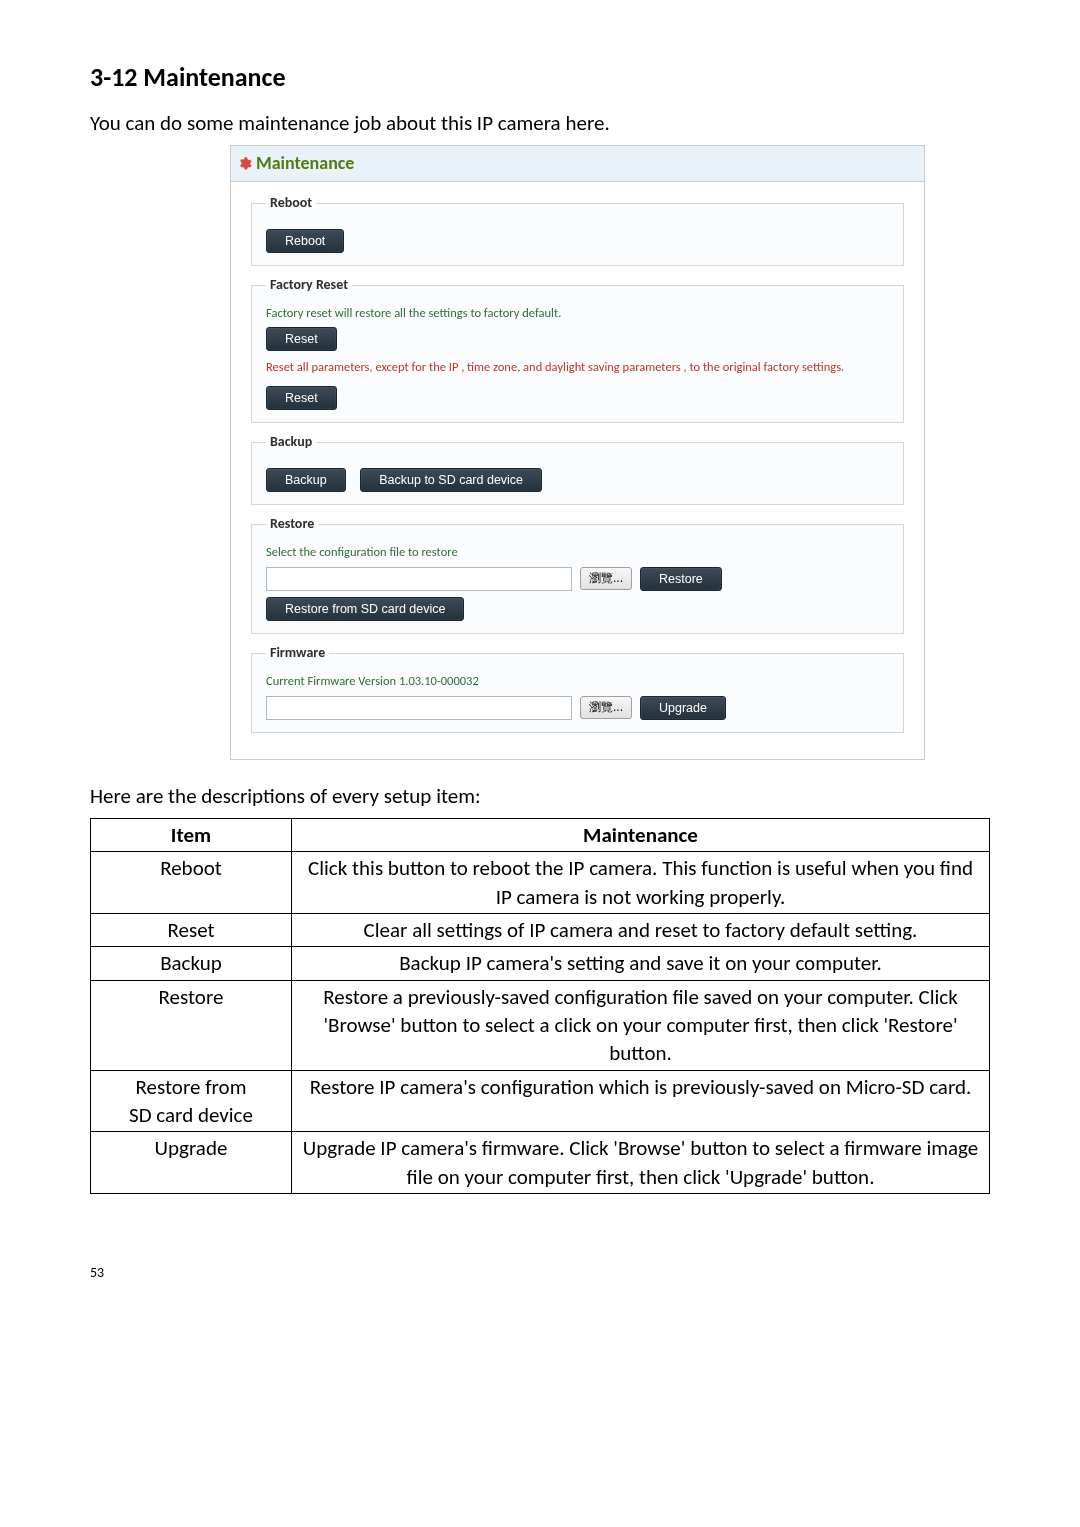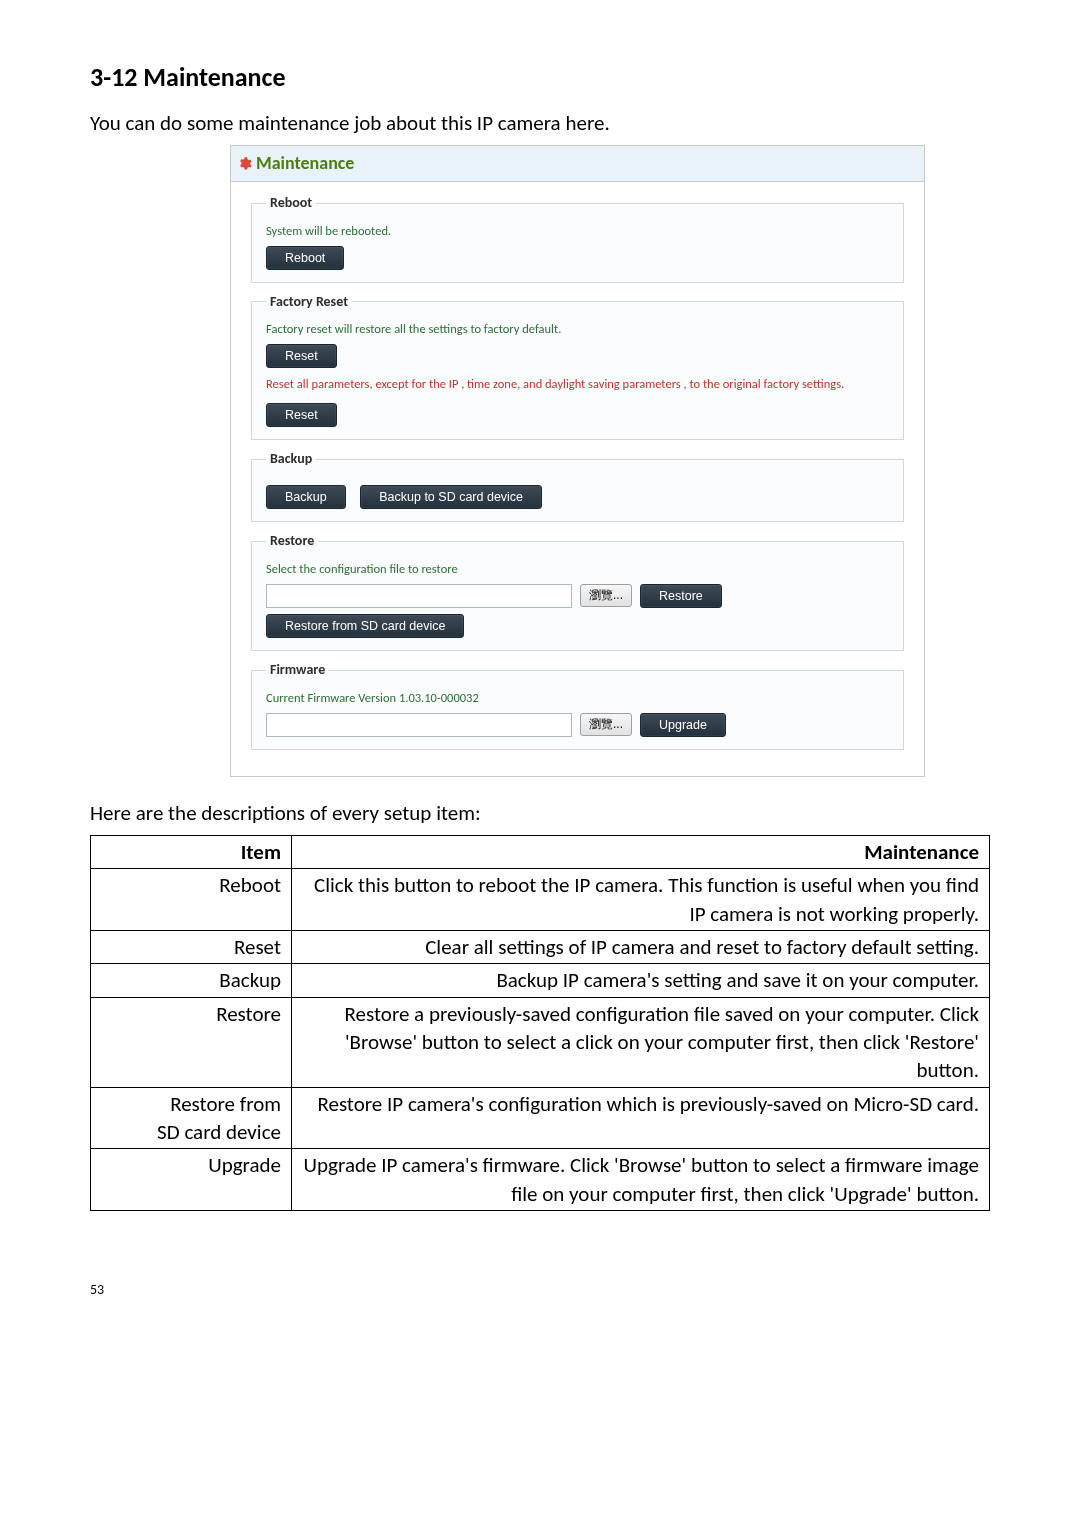--- a/index.html
+++ b/index.html
@@ -109,21 +109,21 @@
   
   table.desc {
     border-collapse: collapse;
     width: 100%;
     font-size: 21px;
   }
   table.desc th, table.desc td {
     border: 1px solid #000;
     padding: 2px 10px;
     vertical-align: top;
-    text-align: right;
+    text-align: center;
   }
   table.desc th.col-item { width: 180px; }
   table.desc th { font-weight: bold; }
   .justify { text-align: justify; }
   .page-num {
     text-align: left;
     font-size: 14px;
     margin-top: 70px;
   }
 </style>
@@ -141,21 +141,20 @@
             <path fill="#d94a3a" d="M12 8a4 4 0 1 0 0 8 4 4 0 0 0 0-8zm9.4 4a7.5 7.5 0 0 0-.1-1.3l2.1-1.6-2-3.5-2.5 1a7.6 7.6 0 0 0-2.2-1.3L16.2 2h-4l-.5 2.6a7.6 7.6 0 0 0-2.2 1.3l-2.5-1-2 3.5 2.1 1.6A7.5 7.5 0 0 0 7 12c0 .4 0 .9.1 1.3L5 15l2 3.5 2.5-1c.7.5 1.4 1 2.2 1.3l.5 2.6h4l.5-2.6a7.6 7.6 0 0 0 2.2-1.3l2.5 1 2-3.5-2.1-1.6c.1-.5.1-1 .1-1.4z"></path>
           </svg>
       </span>
       <span>Maintenance</span>
     </div>
 
     <div class="panel-body">
 
       <fieldset class="group">
         <legend>Reboot</legend>
-        <div class="small-text">System will be rebooted.</div>
         <button class="ui-btn">Reboot</button>
       </fieldset>
 
       <fieldset class="group">
         <legend>Factory Reset</legend>
         <div class="small-text">Factory reset will restore all the settings to factory default.</div>
         <button class="ui-btn">Reset</button>
         <div class="small-text-red">Reset all parameters,  except for the IP , time zone, and daylight saving parameters , to the original factory settings.</div>
         <button class="ui-btn">Reset</button>
       </fieldset>

